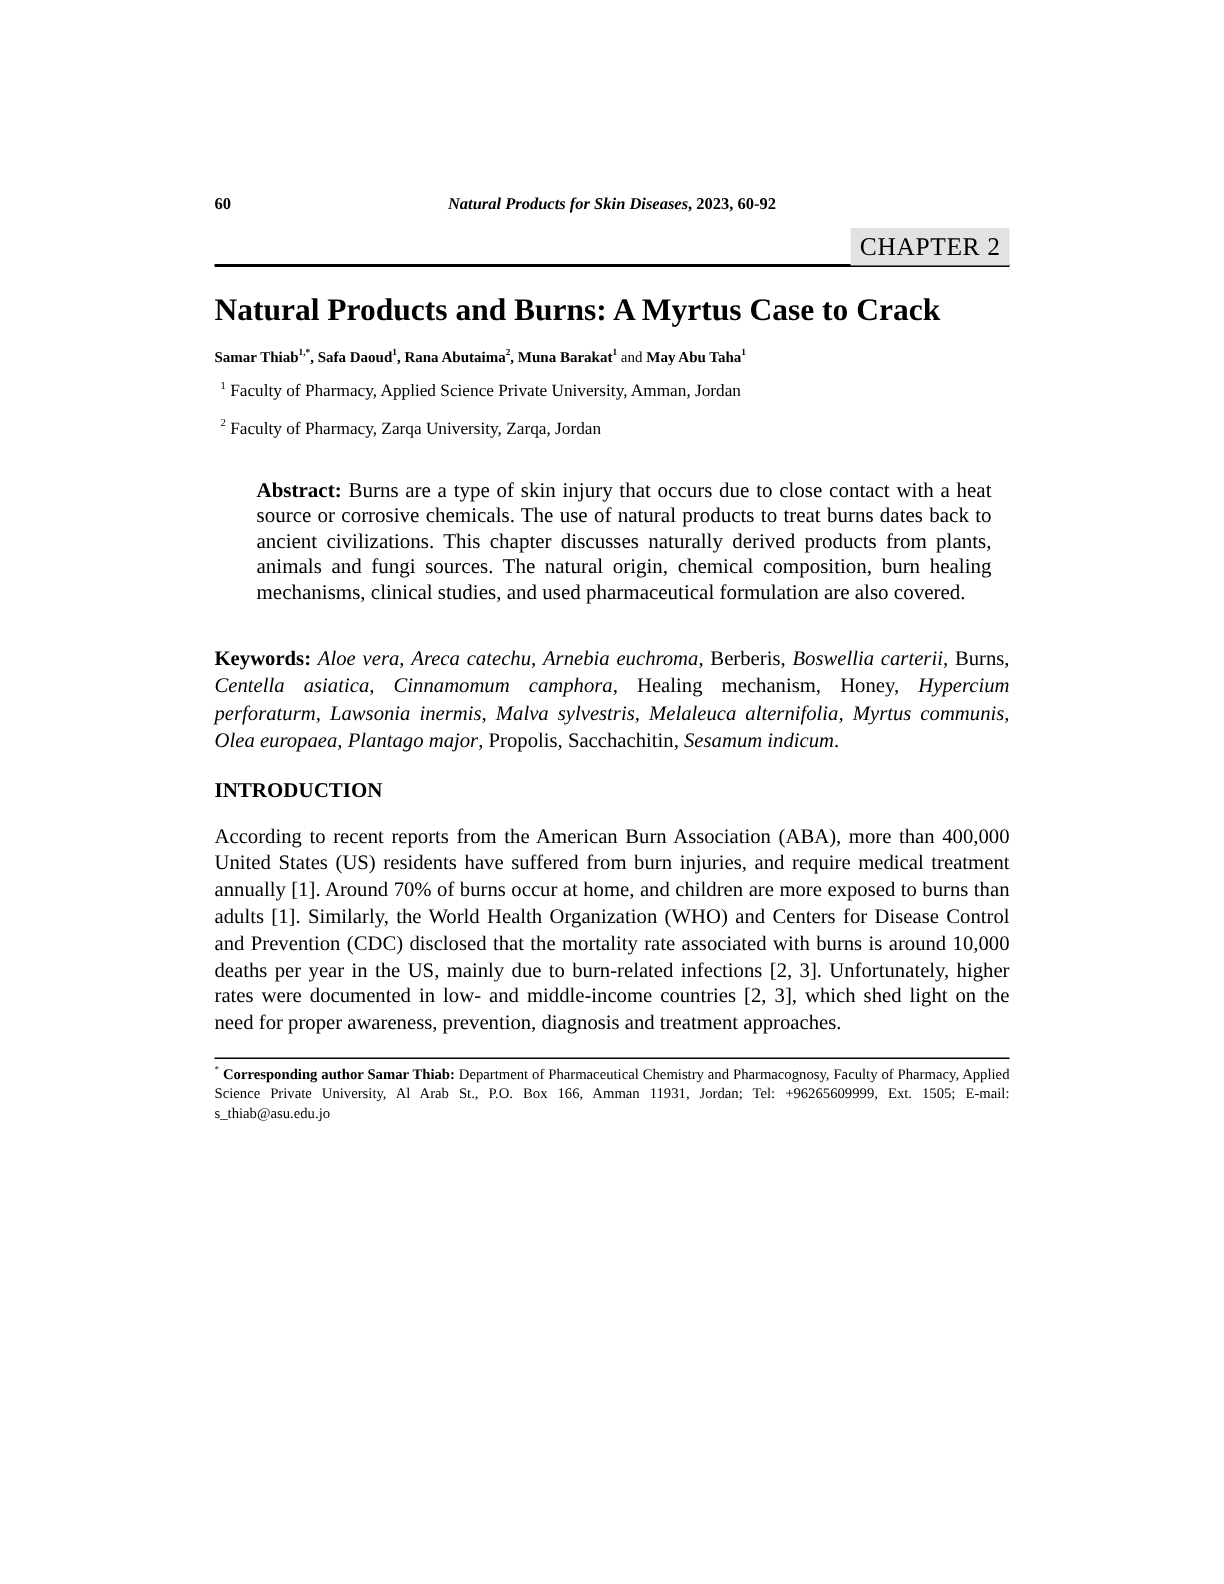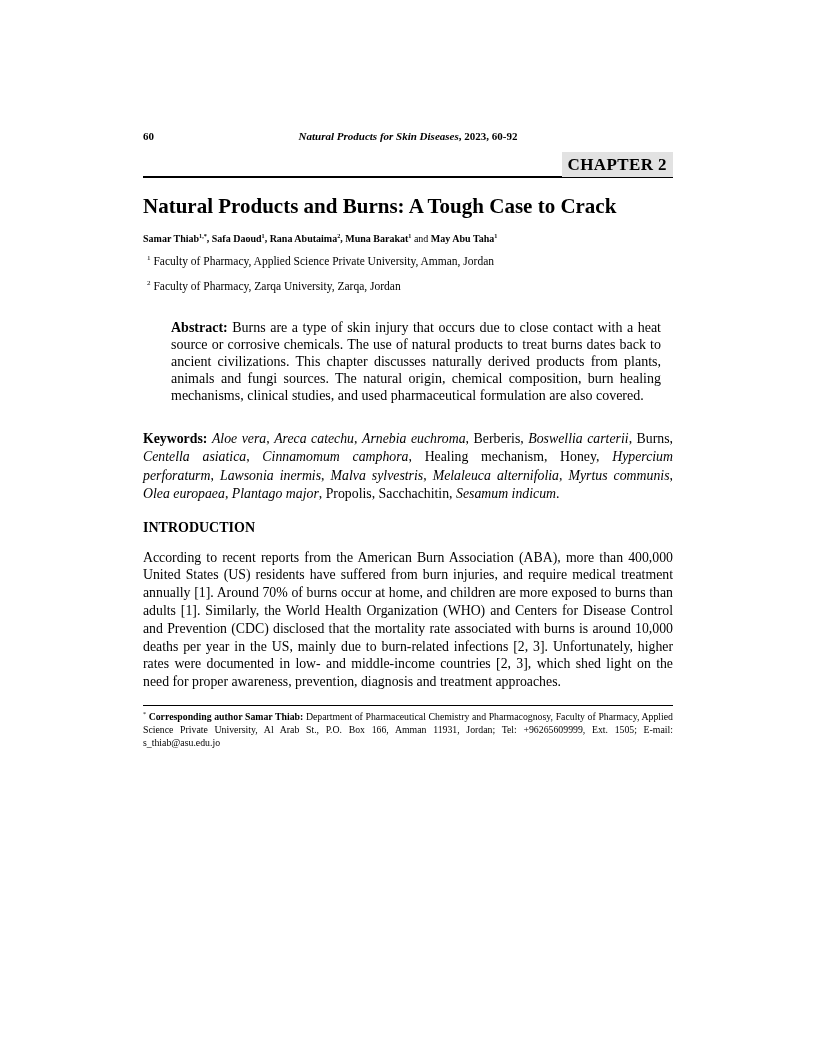--- a/index.html
+++ b/index.html
@@ -13,21 +13,21 @@
 
   
   .running-head { display: flex; align-items: baseline; font-size: 11px; font-weight: bold; }
   .rh-side { flex: 1 1 0; }
   .rh-center { flex: 0 0 auto; white-space: nowrap; }
   .rh-italic { font-style: italic; }
 
   
   .chapter-row { text-align: right; margin-top: 9px; border-bottom: 2.5px solid #000; }
   .chapter-badge {
-    display: inline-block; font-weight: bold; font-size: 17px;
+    display: inline-block; font-weight: normal; font-size: 17px;
     padding: 3px 6px 2px 6px; letter-spacing: 0.4px;
     transform: translateY(1px);
   }
 
   
   .title {
     margin: 15px 0 0 0; font-size: 21px; font-weight: bold;
     line-height: 1.29; text-align: justify;
   }
   .authors { margin: 12px 0 0 0; font-size: 10px; line-height: 1.4; text-align: justify; }
@@ -65,21 +65,21 @@
   <header class="running-head">
     <span class="rh-side">60</span>
     <span class="rh-center"><span class="rh-italic">Natural Products for Skin Diseases</span><span>, 2023, 60-92</span></span>
     <span class="rh-side"></span>
   </header>
 
   <div class="chapter-row">
     <span class="chapter-badge" style="background: rgb(226, 226, 226);">CHAPTER 2</span>
   </div>
 
-  <h1 class="title">Natural Products and Burns: A Tough Case to Crack</h1>
+  <h1 class="title">Natural Products and Burns: A Myrtus Case to Crack</h1>
 
   <p class="authors"><span style="font-weight: bold;">Samar Thiab</span><sup style="font-weight: bold;">1,*</sup><span style="font-weight: bold;">, </span><span style="font-weight: bold;">Safa Daoud</span><sup style="font-weight: bold;">1</sup><span style="font-weight: bold;">, </span><span style="font-weight: bold;">Rana Abutaima</span><sup style="font-weight: bold;">2</sup><span style="font-weight: bold;">, </span><span style="font-weight: bold;">Muna Barakat</span><sup style="font-weight: bold;">1</sup><span> and </span><span style="font-weight: bold;">May Abu Taha</span><sup style="font-weight: bold;">1</sup></p>
 
   <div class="affiliations">
       <p class="affiliation"><sup>1</sup> Faculty of Pharmacy, Applied Science Private University, Amman, Jordan</p>
       <p class="affiliation"><sup>2</sup> Faculty of Pharmacy, Zarqa University, Zarqa, Jordan</p>
     </div>
 
   <p class="abstract"><b>Abstract:</b> <span>Burns are a type of skin injury that occurs due to close contact with a heat source or corrosive chemicals. The use of natural products to treat burns dates back to ancient civilizations. This chapter discusses naturally derived products from plants, animals and fungi sources. The natural origin, chemical composition, burn healing mechanisms, clinical studies, and used pharmaceutical formulation are also covered.</span></p>
 

